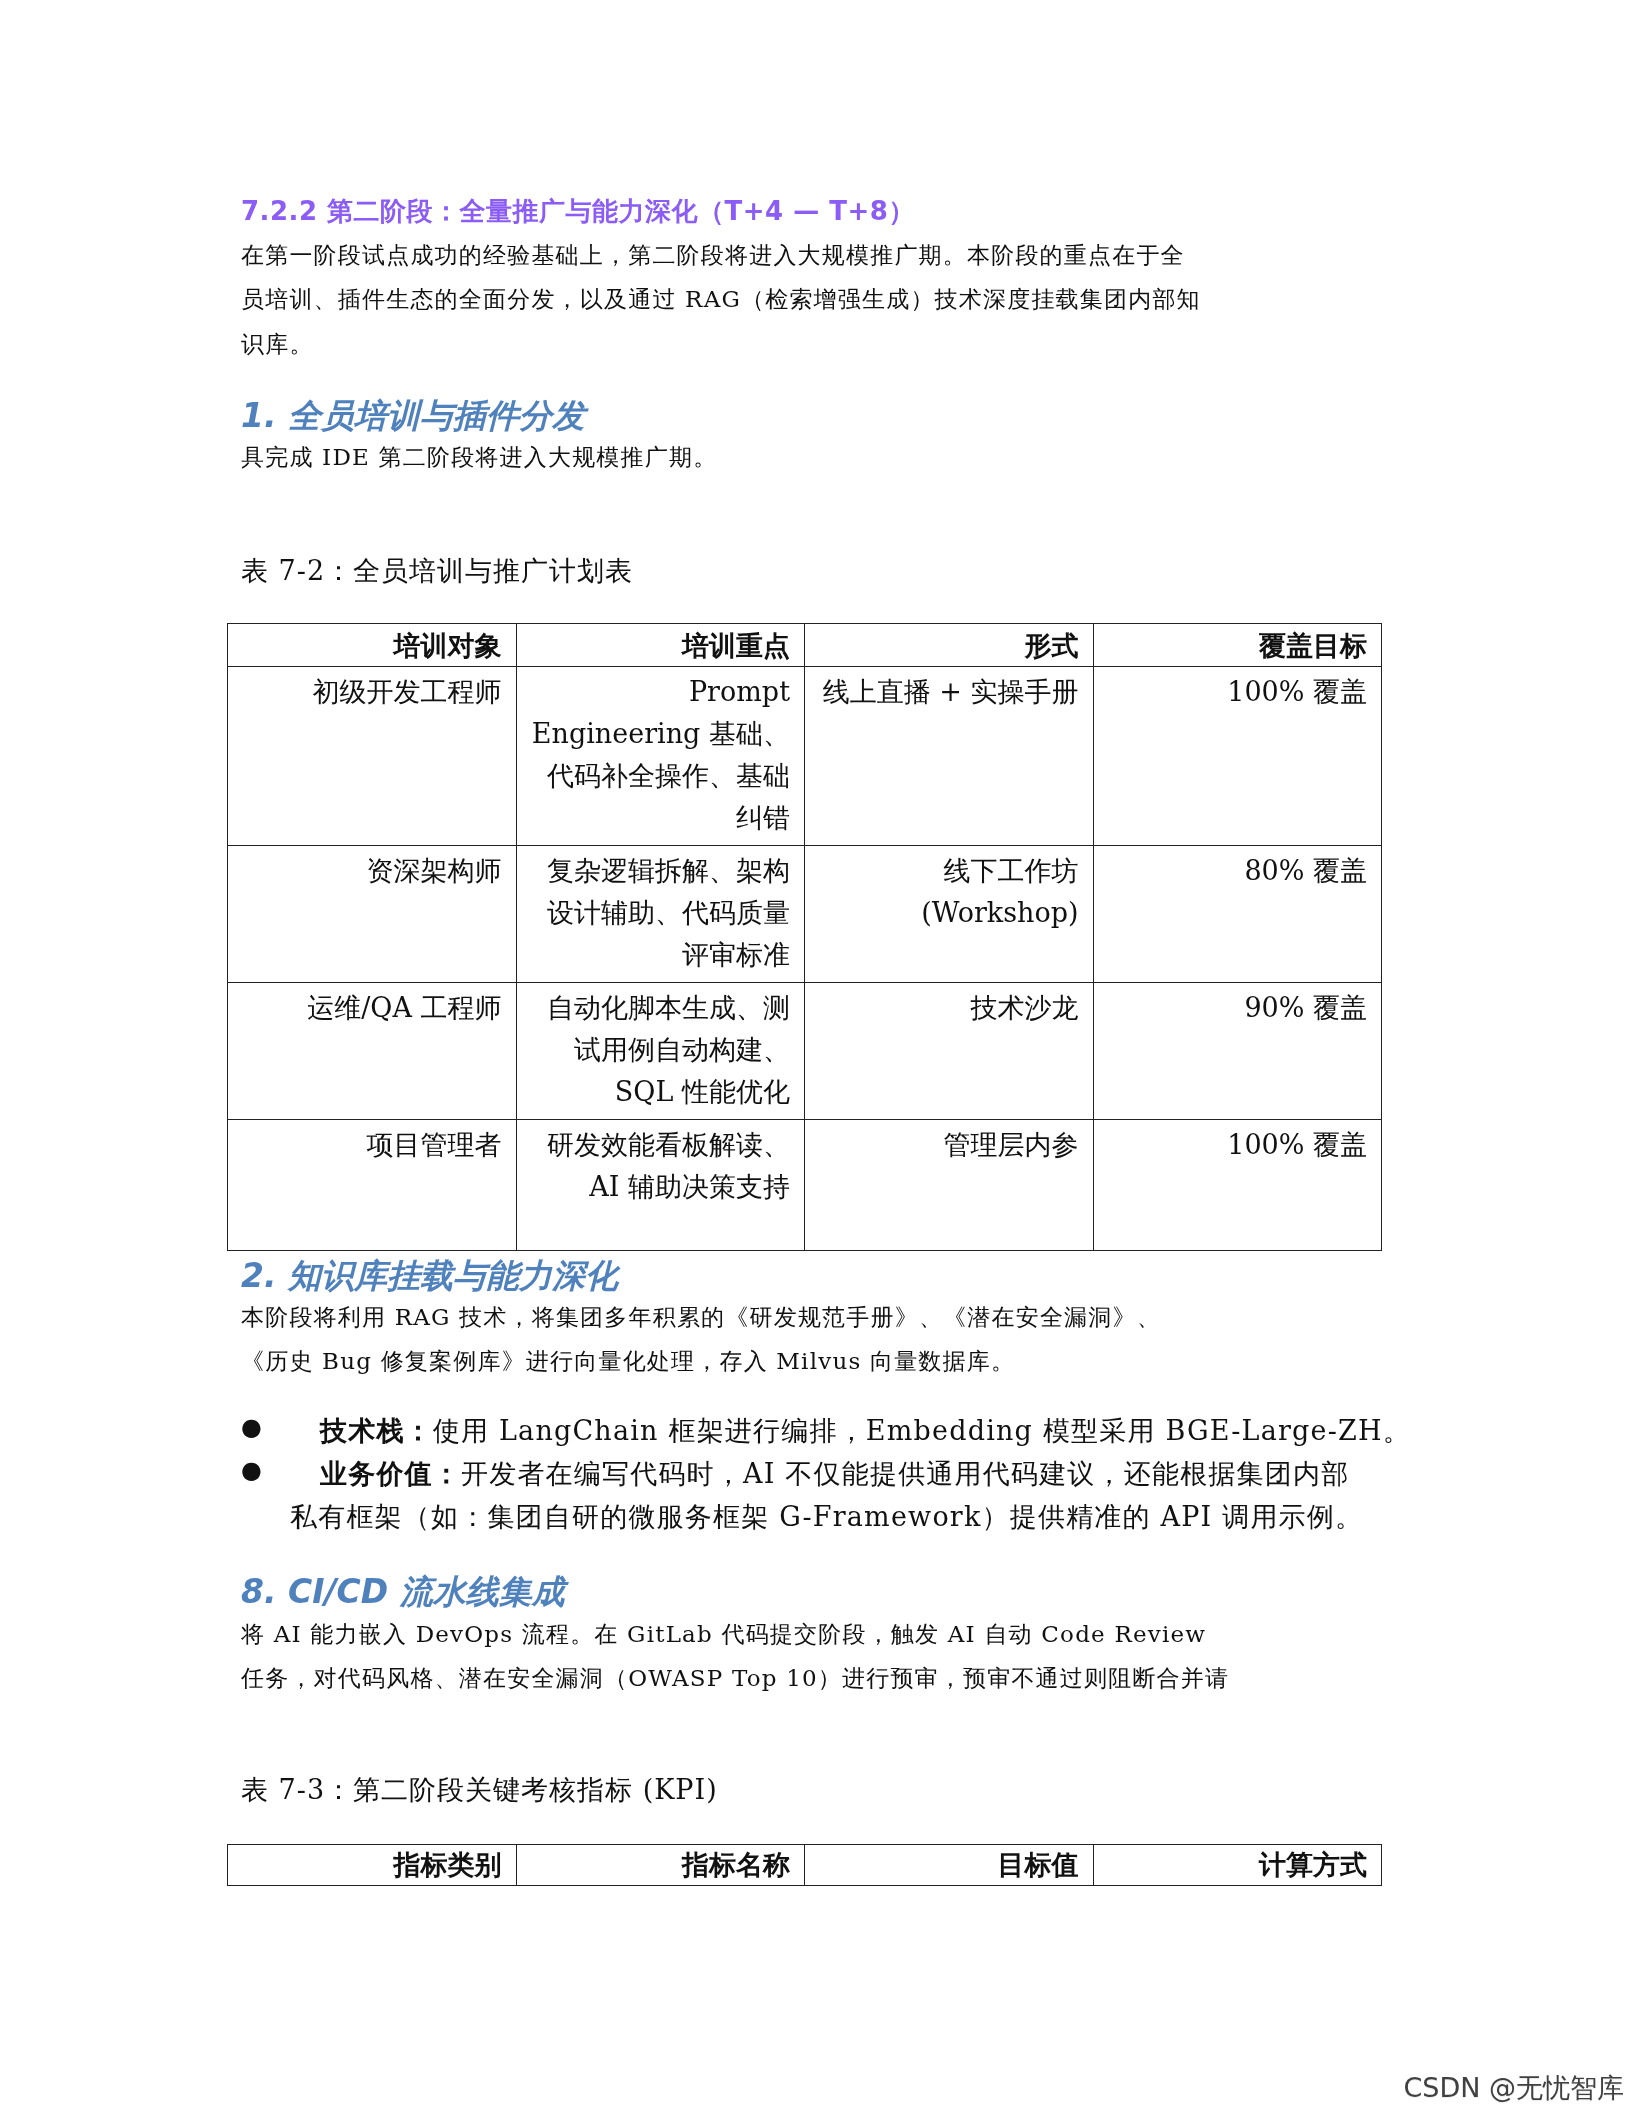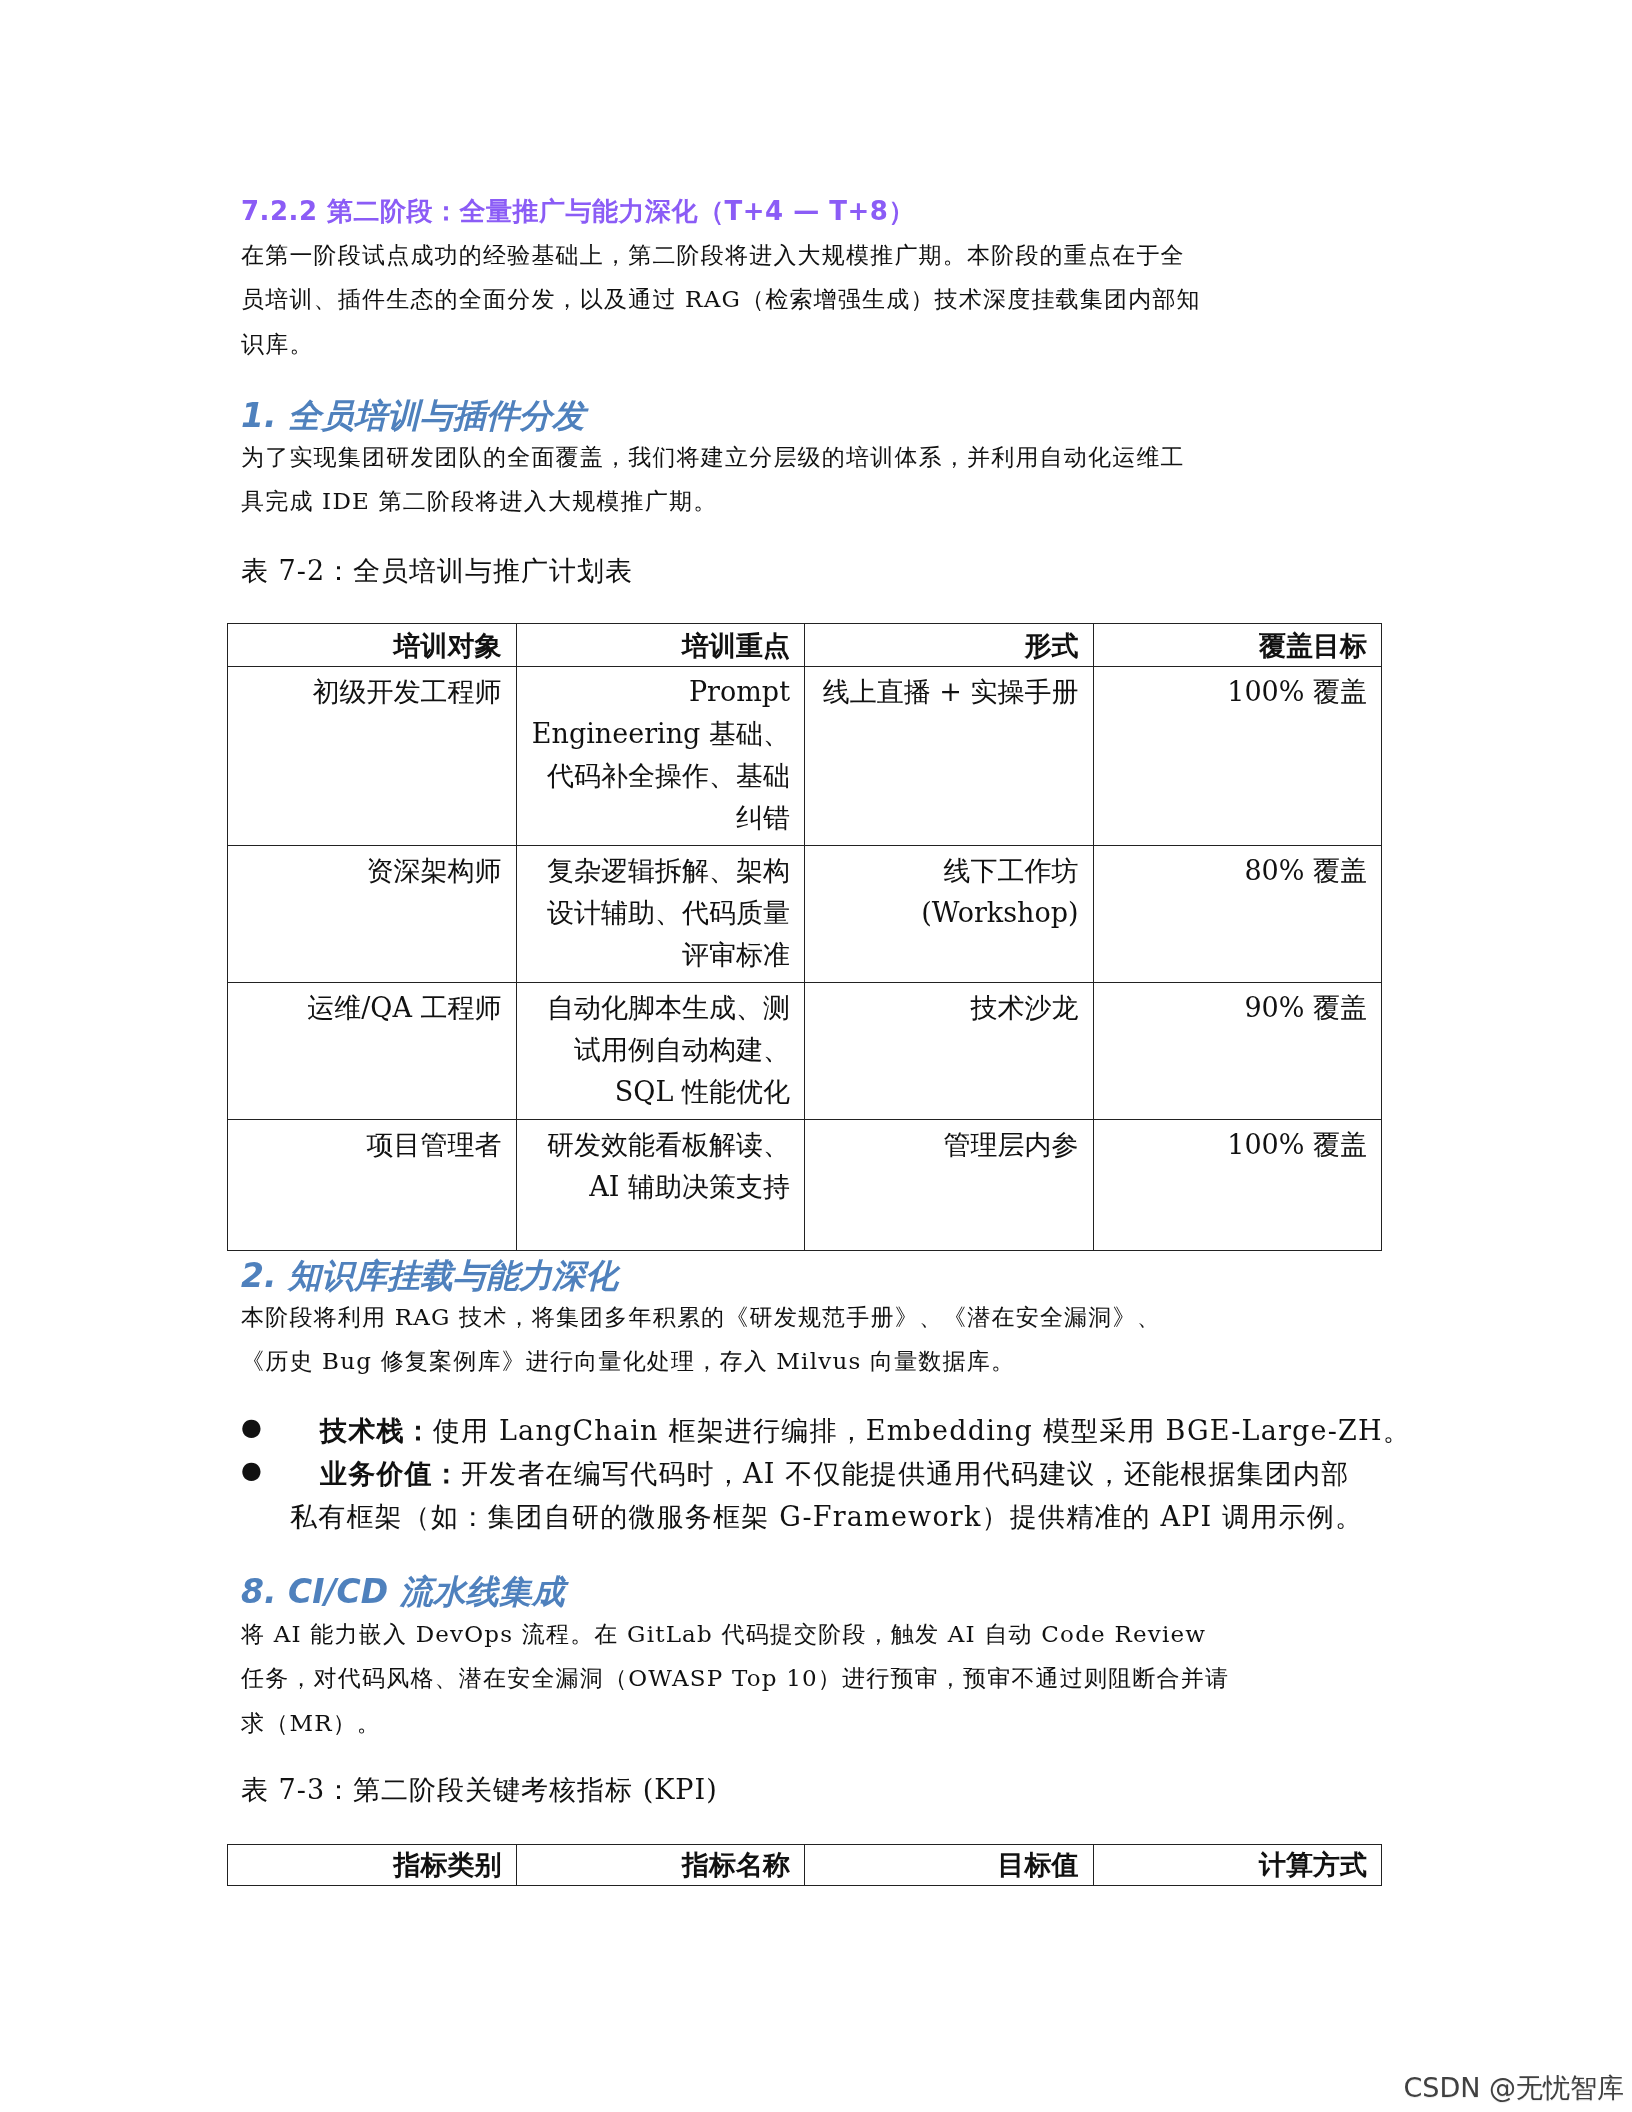--- a/index.html
+++ b/index.html
@@ -41,21 +41,20 @@
 <div class="abs h-main">7.2.2 第二阶段：全量推广与能力深化（T+4 — T+8）</div>
 
 <div class="abs para" style="top:233px">
   <span class="line">在第一阶段试点成功的经验基础上，第二阶段将进入大规模推广期。本阶段的重点在于全</span>
   <span class="line">员培训、插件生态的全面分发，以及通过 RAG（检索增强生成）技术深度挂载集团内部知</span>
   <span class="line">识库。</span>
 </div>
 
 <div class="abs h-sub" style="top:394px">1. 全员培训与插件分发</div>
 <div class="abs para" style="top:435px">
-  <span class="line">为了实现集团研发团队的全面覆盖，我们将建立分层级的培训体系，并利用自动化运维工</span>
   <span class="line">具完成 IDE 第二阶段将进入大规模推广期。</span>
 </div>
 
 <div class="abs caption" style="top:553px">表 7-2：全员培训与推广计划表</div>
 
 <table class="doc" id="t72">
   <colgroup>
       <col>
       <col>
       <col>
@@ -112,21 +111,20 @@
   <span class="bullet-text">
     <b>业务价值：</b><span>开发者在编写代码时，AI 不仅能提供通用代码建议，还能根据集团内部</span>
   </span>
 </div>
 <div class="abs cont" style="top:1499px">私有框架（如：集团自研的微服务框架 G-Framework）提供精准的 API 调用示例。</div>
 
 <div class="abs h-sub" style="top:1570px">8. CI/CD 流水线集成</div>
 <div class="abs para" style="top:1612px">
   <span class="line">将 AI 能力嵌入 DevOps 流程。在 GitLab 代码提交阶段，触发 AI 自动 Code Review</span>
   <span class="line">任务，对代码风格、潜在安全漏洞（OWASP Top 10）进行预审，预审不通过则阻断合并请</span>
-  <span class="line">求（MR）。</span>
 </div>
 
 <div class="abs caption" style="top:1772px">表 7-3：第二阶段关键考核指标 (KPI)</div>
 
 <table class="doc" id="t73">
   <colgroup>
       <col style="width:288.5px">
       <col style="width:288.5px">
       <col style="width:288.5px">
       <col style="width:288.5px">

